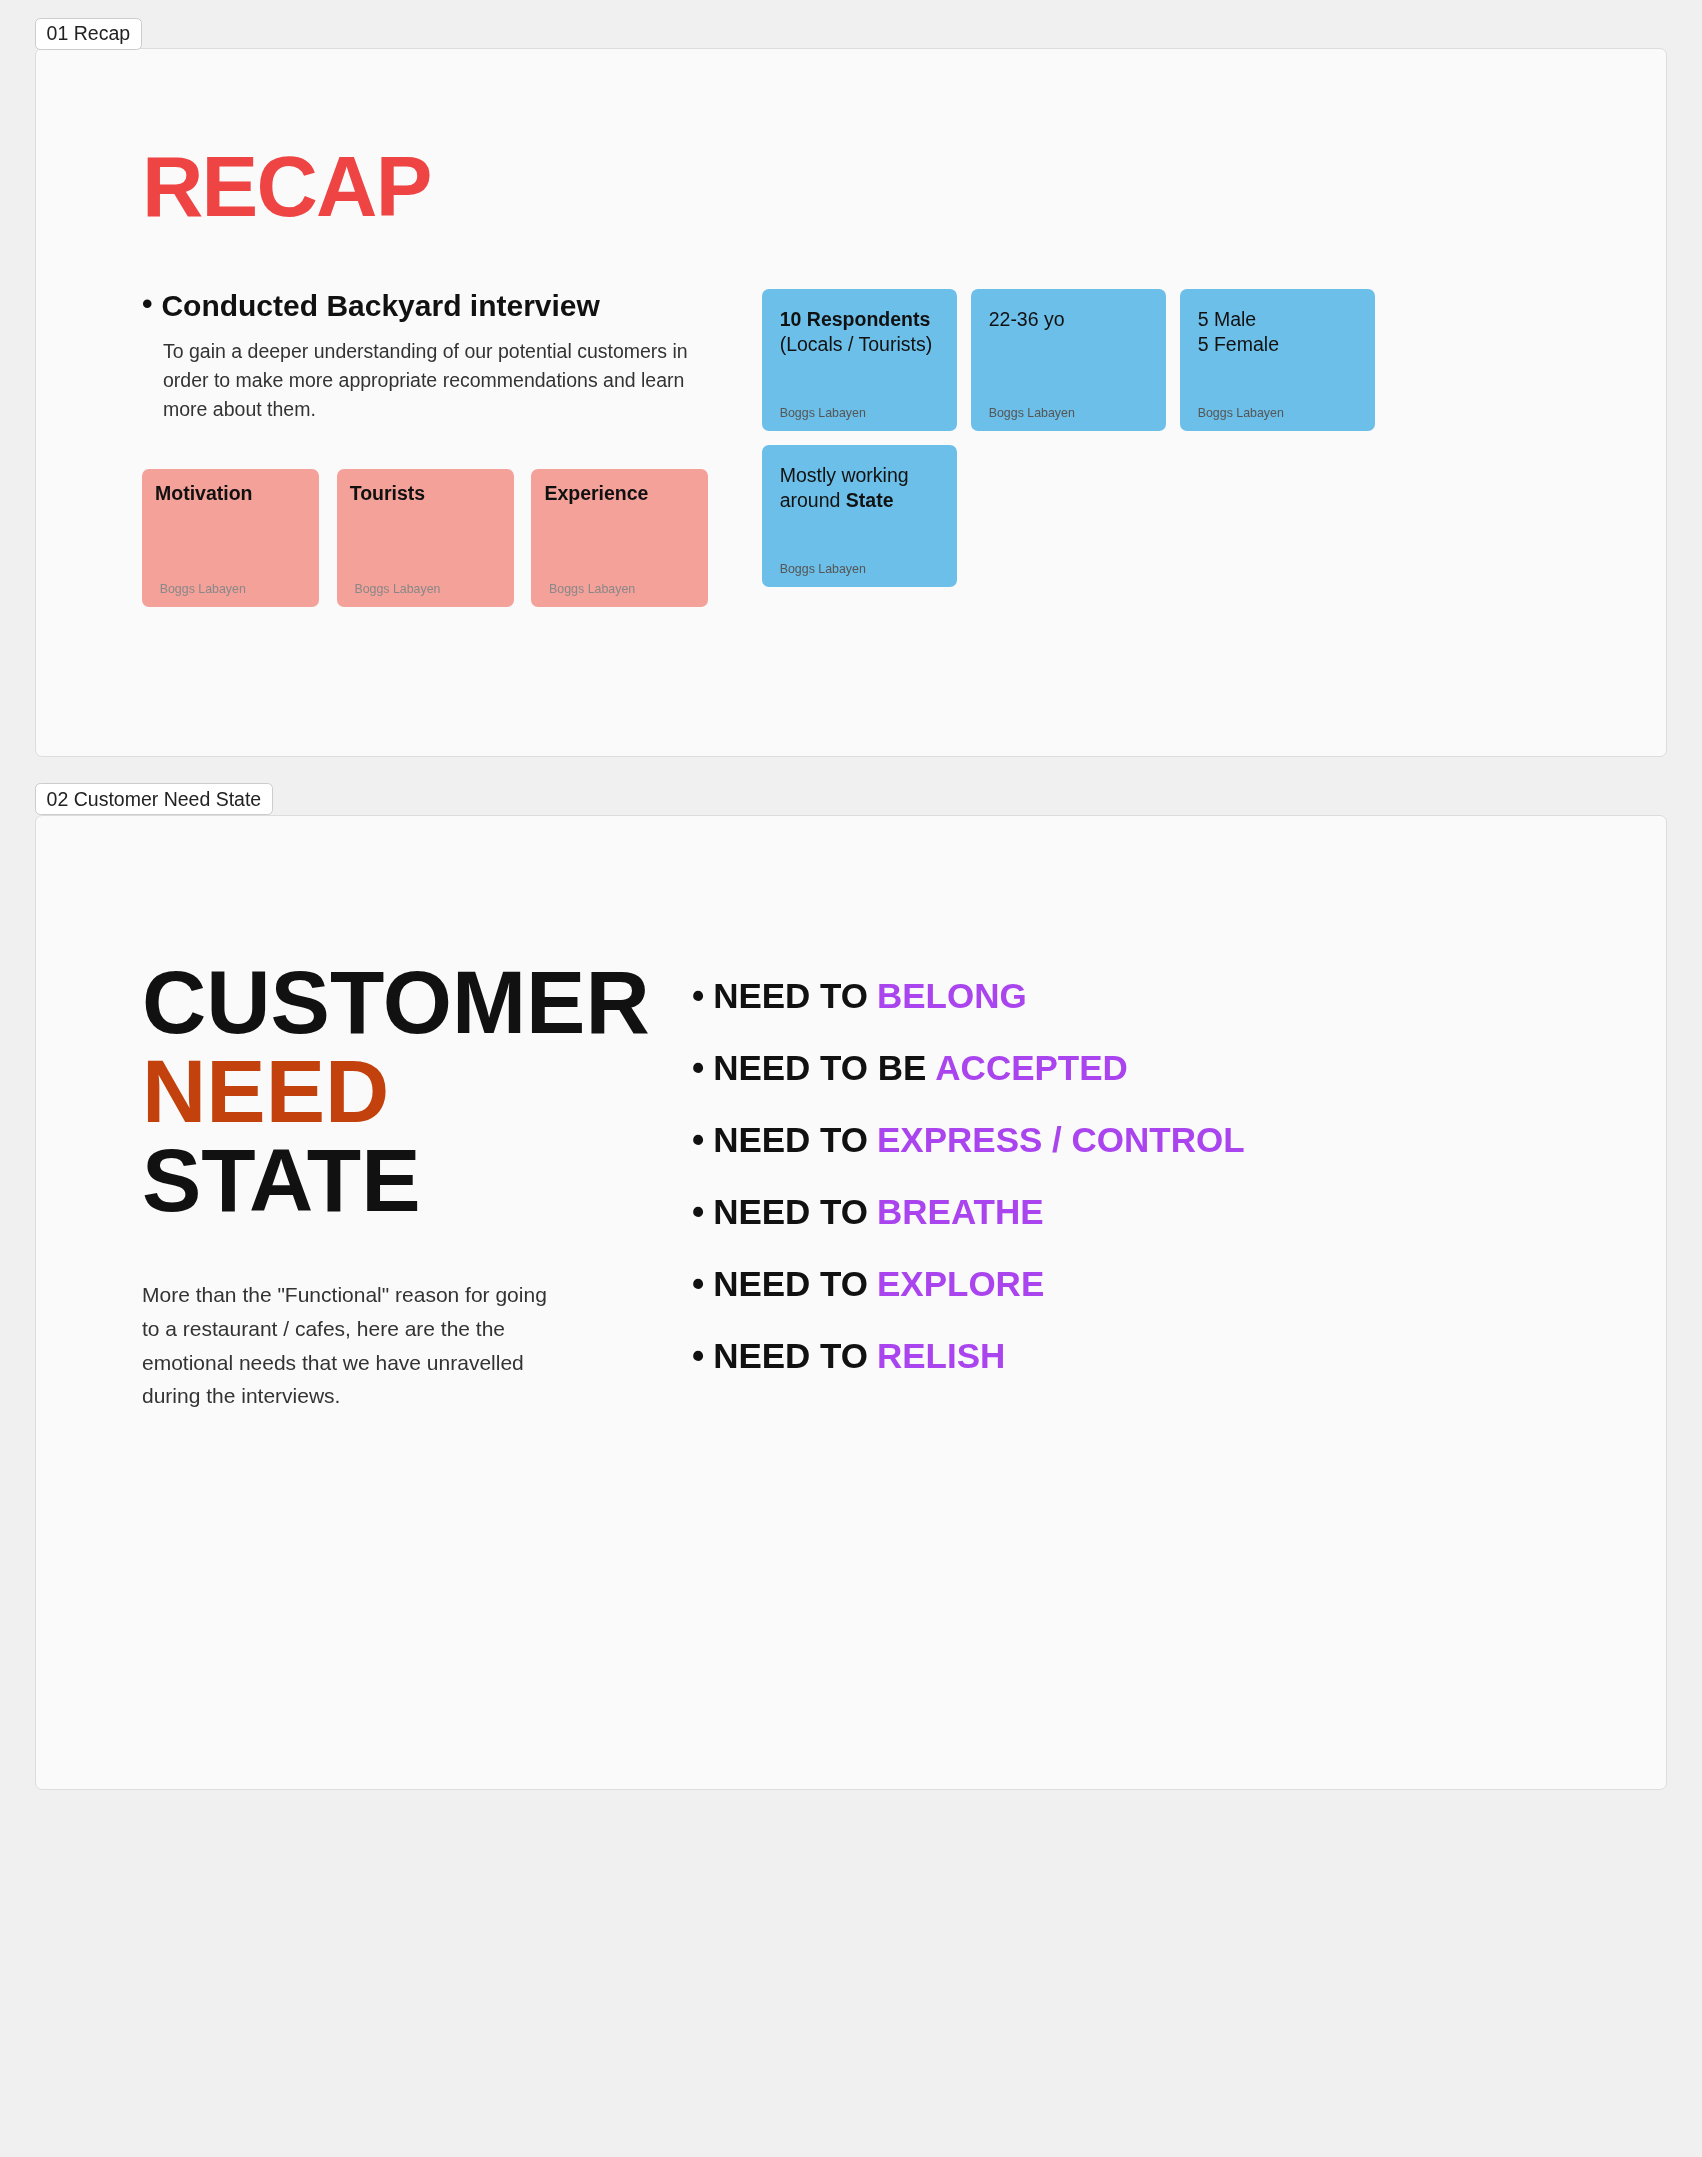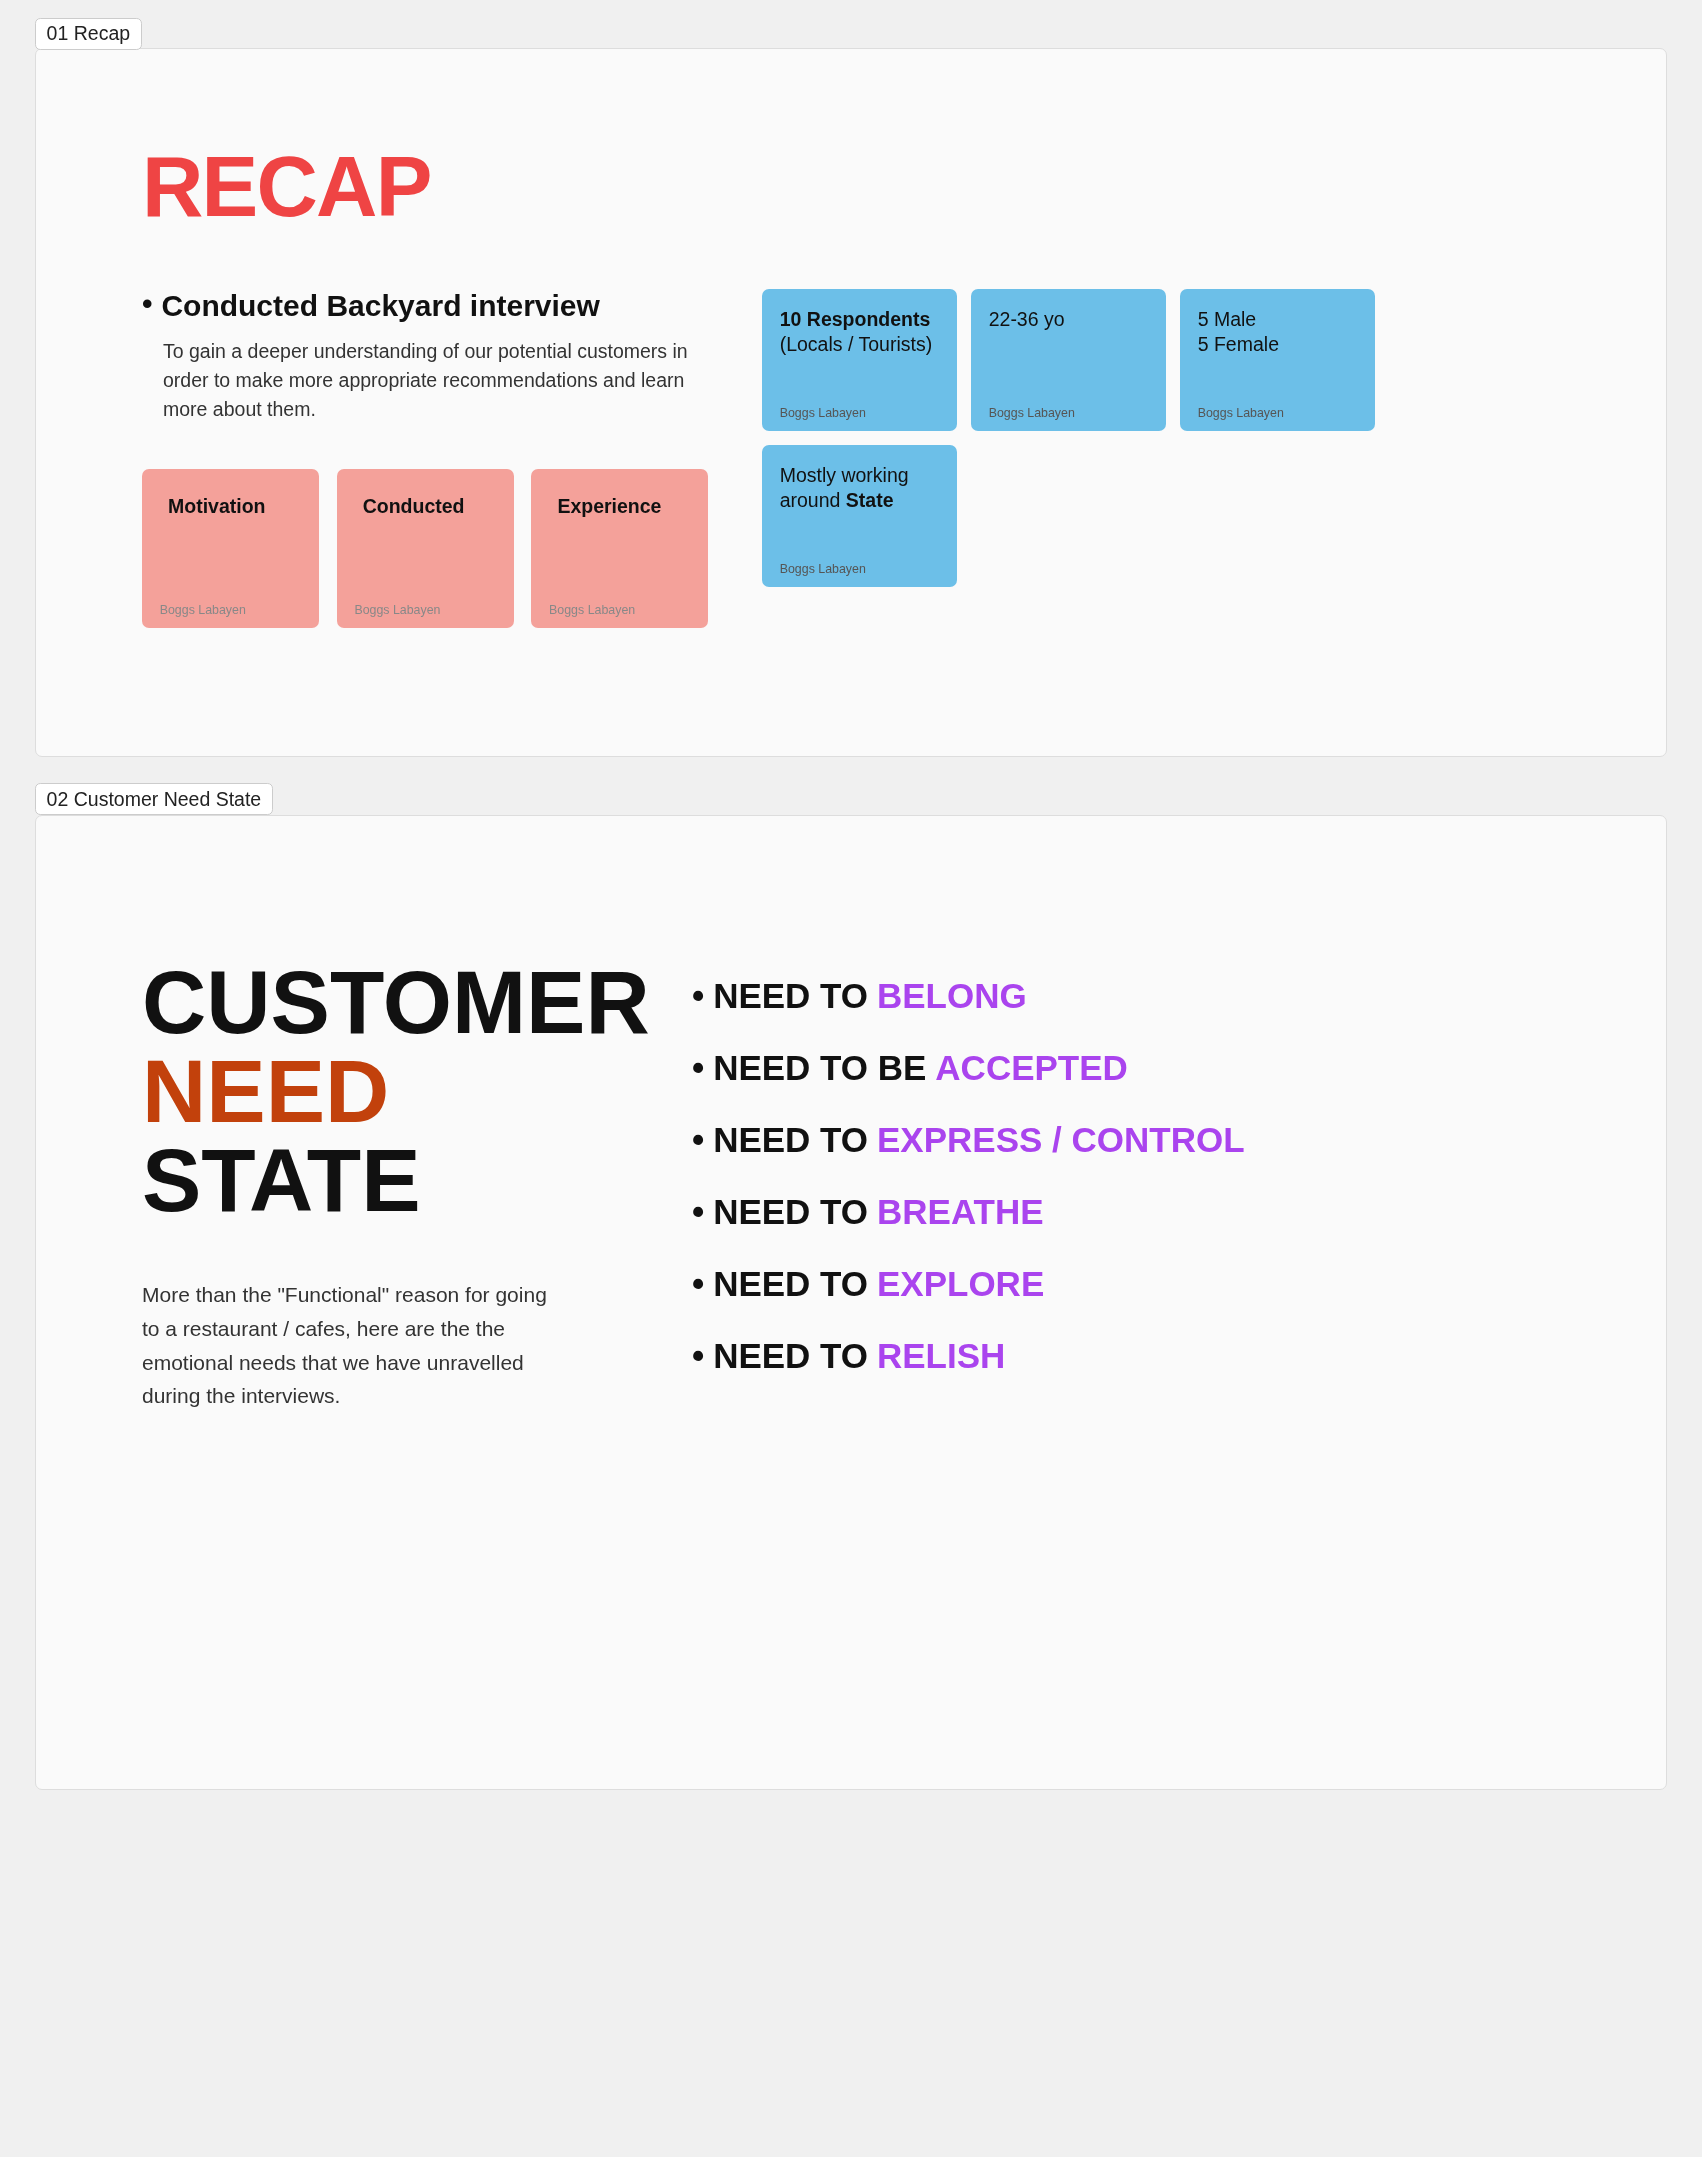--- a/index.html
+++ b/index.html
@@ -109,22 +109,22 @@
     .pink-cards {
       display: flex;
       gap: 17.7px;
       margin-top: 8.9px;
     }
 
     .pink-card {
       background: #f4a19a;
       border-radius: 7px;
       width: 177px;
-      height: 159px;
-      padding: 26px;
+      height: 138px;
+      padding: 13px;
       position: relative;
       flex-shrink: 0;
     }
 
     .pink-card .card-label {
       font-size: 19.5px;
       font-weight: 700;
       color: #111;
     }
 
@@ -254,21 +254,21 @@
       <div class="recap-left">
         <div class="bullet-heading">Conducted Backyard interview</div>
         <p class="bullet-body">To gain a deeper understanding of our potential customers in order to make more appropriate recommendations and learn more about them.</p>
 
         <div class="pink-cards">
           <div class="pink-card">
             <span class="card-label">Motivation</span>
             <span class="card-author">Boggs Labayen</span>
           </div>
           <div class="pink-card">
-            <span class="card-label">Conducted</span>
+            <span class="card-label">Tourists</span>
             <span class="card-author">Boggs Labayen</span>
           </div>
           <div class="pink-card">
             <span class="card-label">Experience</span>
             <span class="card-author">Boggs Labayen</span>
           </div>
         </div>
       </div>
 
       <div class="recap-right">

